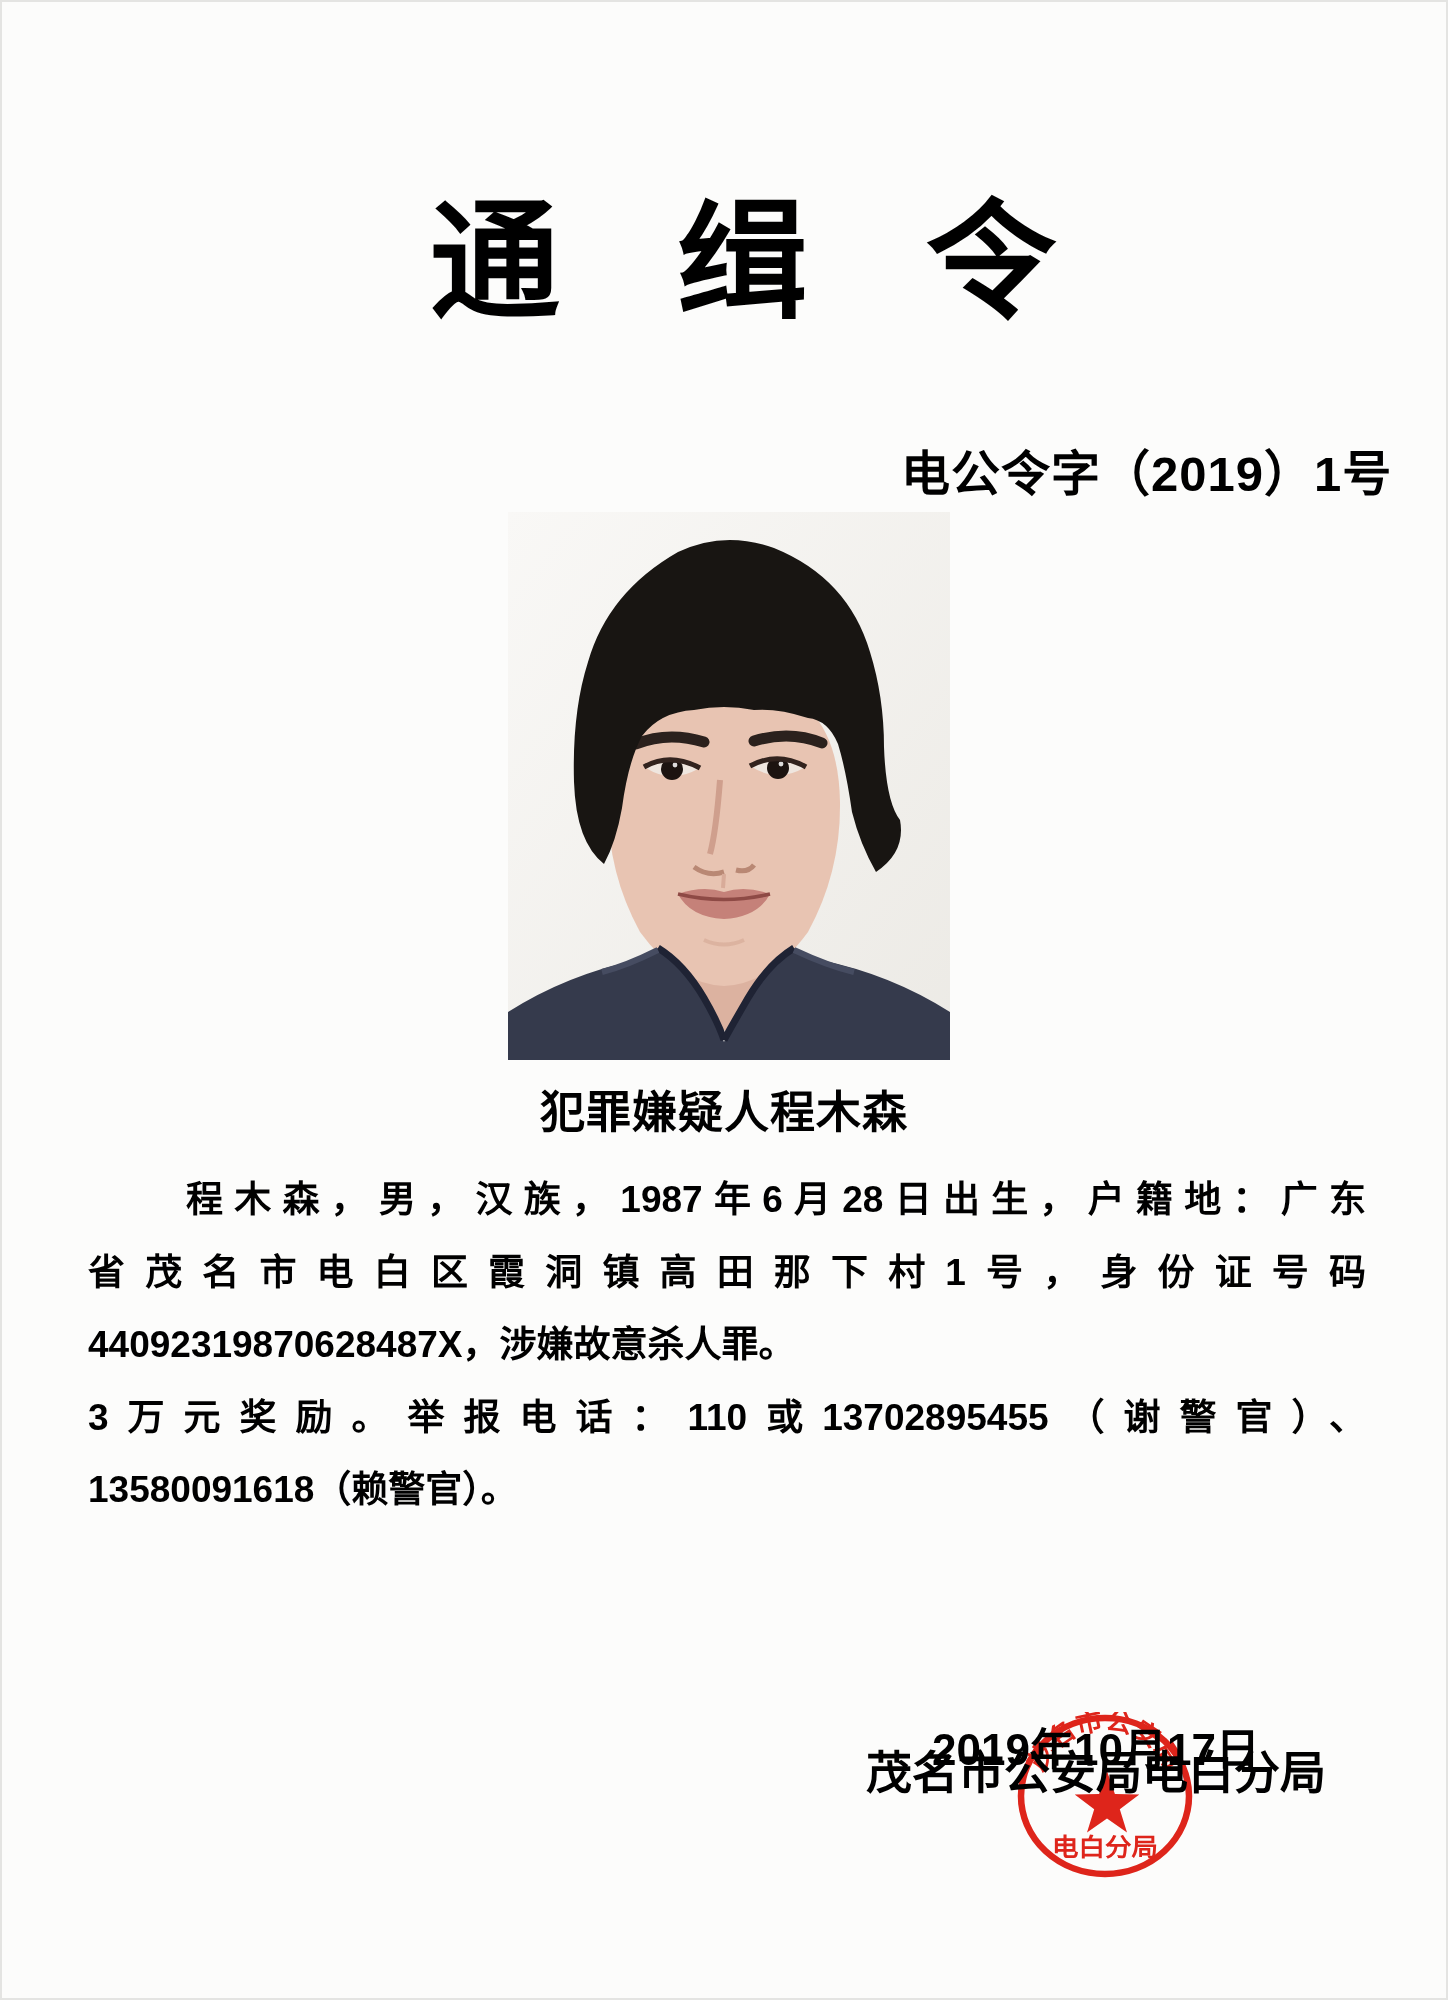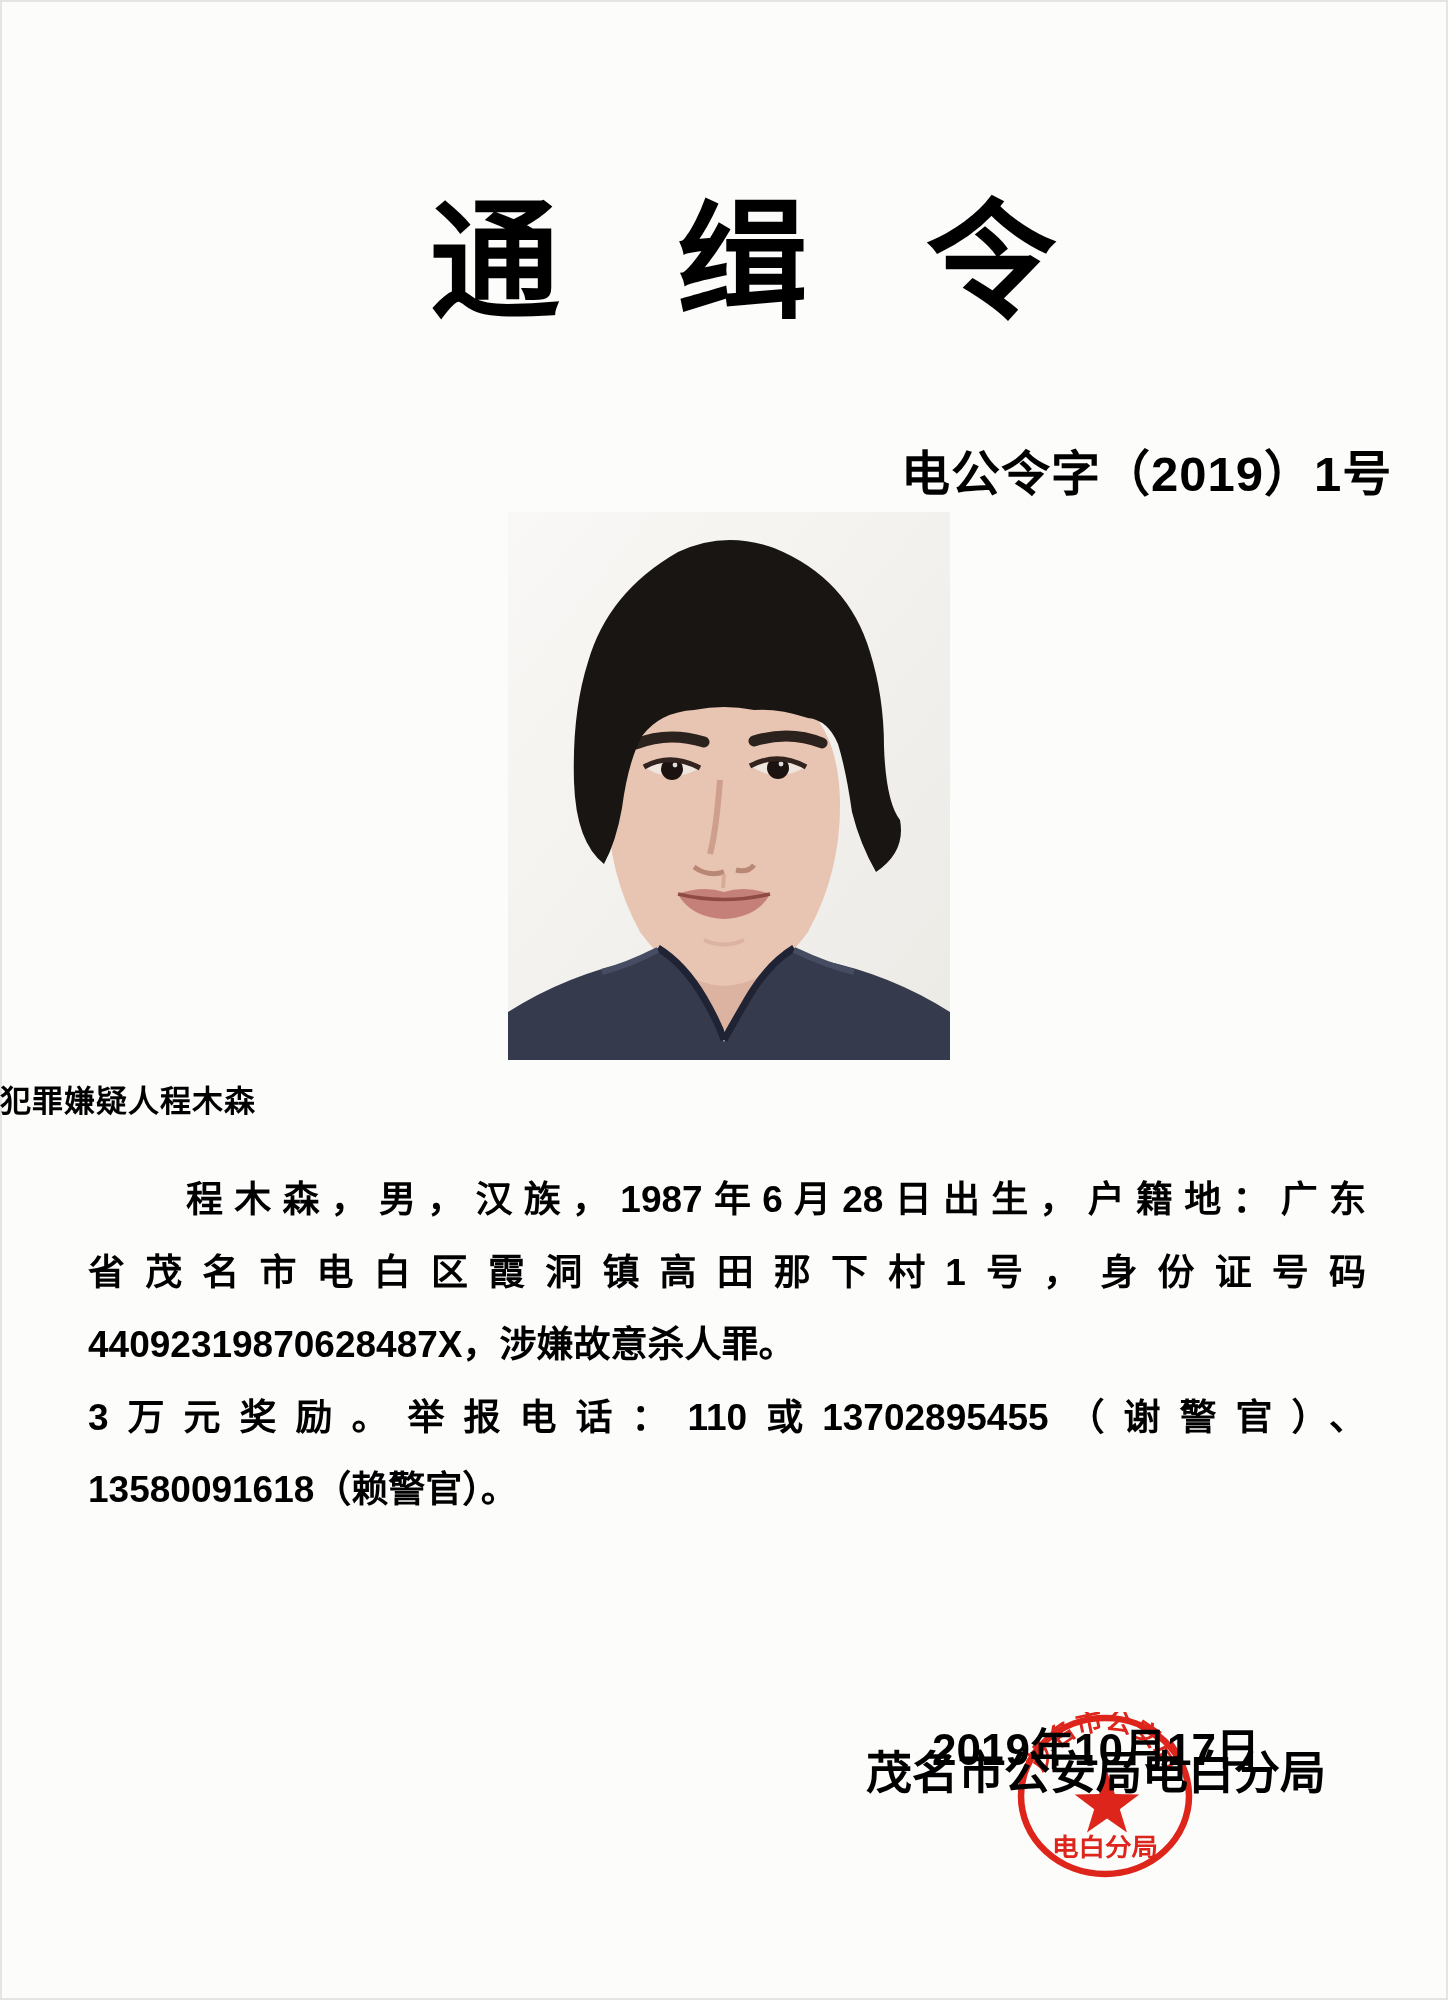--- a/index.html
+++ b/index.html
@@ -17,22 +17,22 @@
   }
   .doc-number{
     position:absolute;left:901px;top:434px;
     font-size:49px;font-weight:700;white-space:nowrap;letter-spacing:1px;
   }
   .photo{
     position:absolute;left:508px;top:512px;width:442px;height:548px;
   }
   .photo svg{display:block;width:100%;height:100%;}
   .caption{
-    position:absolute;left:0;right:0;top:1076px;text-align:left;
-    font-size:31px;font-weight:700;letter-spacing:1px;
+    position:absolute;left:0;right:0;top:1076px;text-align:center;
+    font-size:45px;font-weight:700;letter-spacing:1px;
   }
   .body-text{
     position:absolute;left:88px;top:1164px;width:1278px;
     font-size:37px;font-weight:700;line-height:72.5px;
   }
   .bline{text-align:justify;text-align-last:justify;white-space:nowrap;}
   .bline.lastline{text-align:center;text-align-last:left;}
   .bline.indent{text-indent:98px;}
   .signature{
     position:absolute;left:864px;top:1736px;width:464px;text-align:center;

